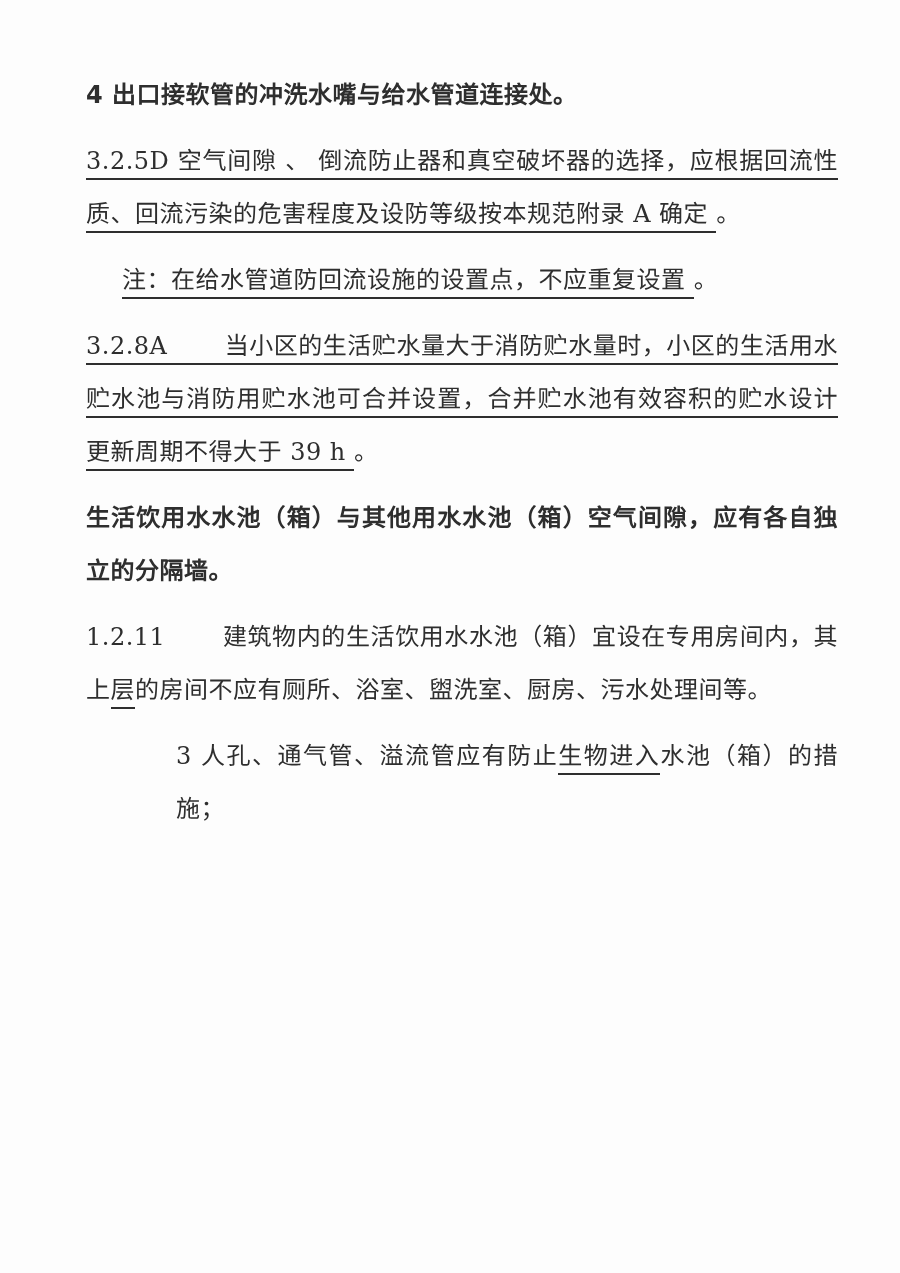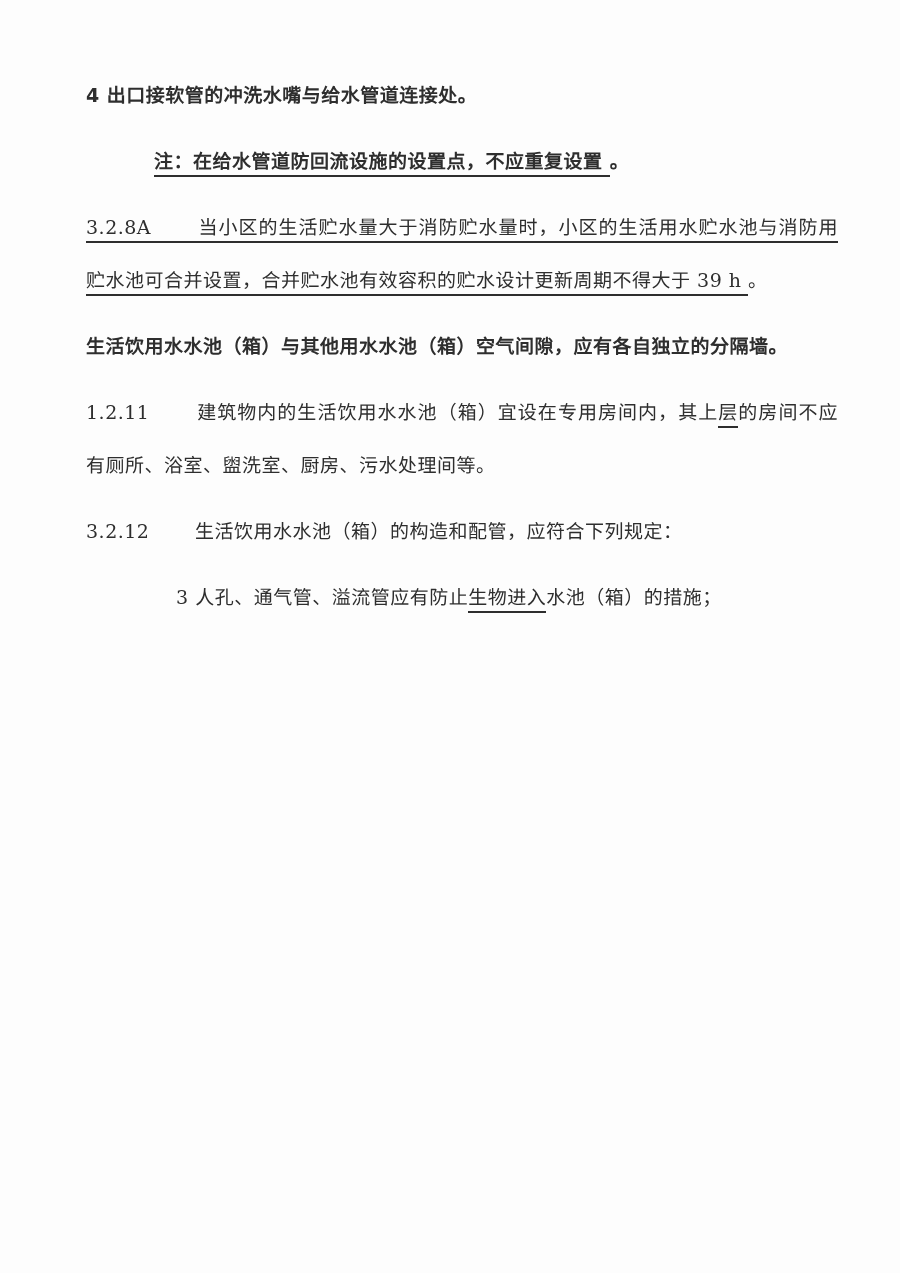--- a/index.html
+++ b/index.html
@@ -17,32 +17,31 @@
     box-sizing: border-box;
     width: 900px;
     height: 1273px;
     padding: 69px 62px 30px 86px;
     background: #fdfdfd;
   }
   .doc-body {
     width: 100%;
   }
   .para {
-    font-size: 19px;
+    font-size: 24px;
     line-height: 53px;
     margin: 0 0 13px 0;
     color: #2e2e2e;
     text-align: justify;
     white-space: pre-wrap;
     letter-spacing: 0.5px;
     word-break: break-all;
   }
   .para.indent-note {
-    margin-left: 68px;
-    font-weight: bold;
+    margin-left: 36px;
   }
   .para.indent-item {
     margin-left: 90px;
     margin-top: 6px;
   }
   .seg {
     
   }
   .seg-bold {
     font-family: "DejaVu Sans", "Liberation Sans", sans-serif;
@@ -53,20 +52,20 @@
     padding-bottom: 3px;
   }
 </style>
 </head>
 <body style="background: rgb(253, 253, 253);">
 
 <div class="page">
   <div class="doc-body" style="color: rgb(46, 46, 46);">
 
   <p class="para"><span class="seg seg-bold">4 出口接软管的冲洗水嘴与给水管道连接处。</span></p>
+      <p class="para"><span class="seg seg-underline">3.2.5D 空气间隙 、 倒流防止器和真空破坏器的选择，应根据回流性质、回流污染的危害程度及设防等级按本规范附录 A 确定 </span><span class="seg">。</span></p>
       <p class="para indent-note"><span class="seg seg-underline">注：在给水管道防回流设施的设置点，不应重复设置 </span><span class="seg">。</span></p>
       <p class="para"><span class="seg seg-underline">3.2.8A　　 当小区的生活贮水量大于消防贮水量时，小区的生活用水贮水池与消防用贮水池可合并设置，合并贮水池有效容积的贮水设计更新周期不得大于 39 h </span><span class="seg">。</span></p>
       <p class="para"><span class="seg seg-bold">生活饮用水水池（箱）与其他用水水池（箱）空气间隙，应有各自独立的分隔墙。</span></p>
       <p class="para"><span class="seg">1.2.11　　 建筑物内的生活饮用水水池（箱）宜设在专用房间内，其上</span><span class="seg seg-underline">层</span><span class="seg">的房间不应有厕所、浴室、盥洗室、厨房、污水处理间等。</span></p>
-      <p class="para"><span class="seg">3.2.12　　 生活饮用水水池（箱）的构造和配管，应符合下列规定：</span></p>
       <p class="para indent-item"><span class="seg">3 人孔、通气管、溢流管应有防止</span><span class="seg seg-underline">生物进入</span><span class="seg">水池（箱）的措施；</span></p>
     </div>
 </div>
 
 </body></html>

